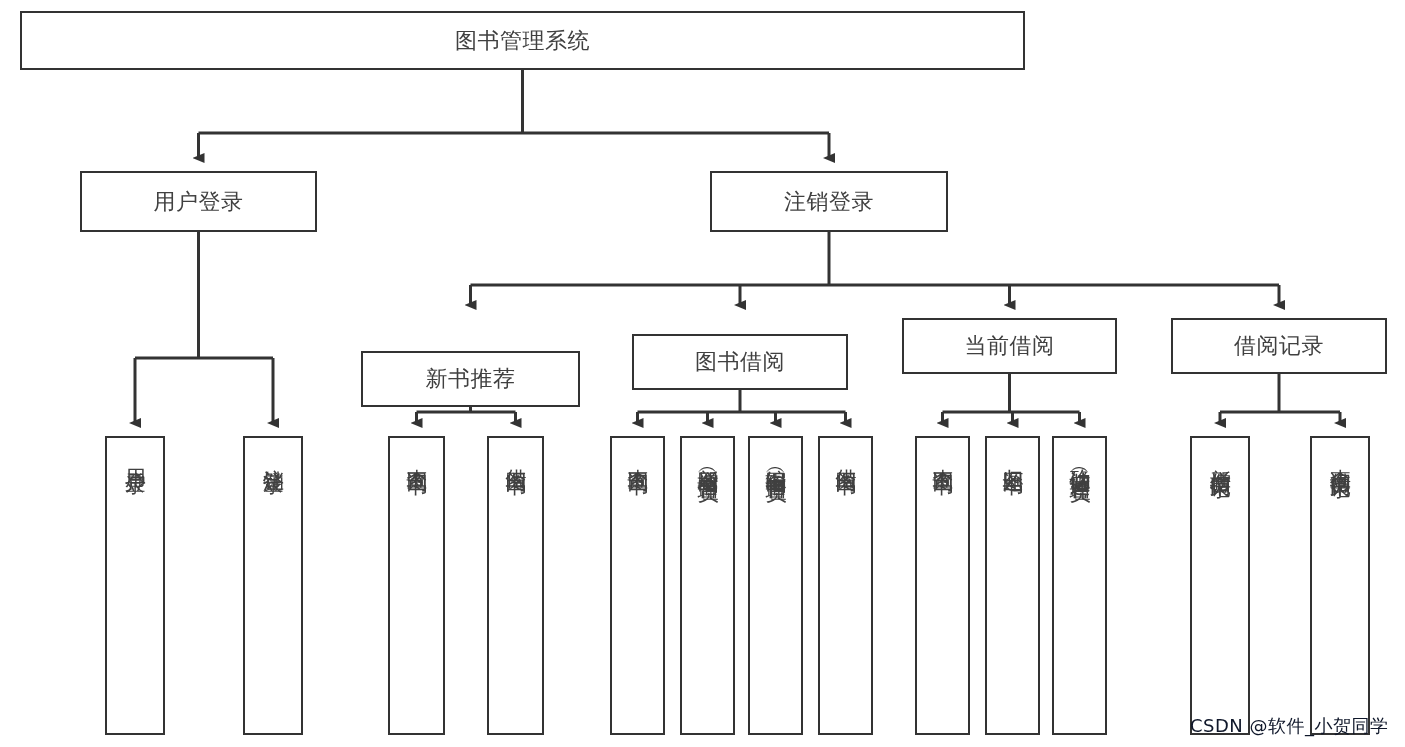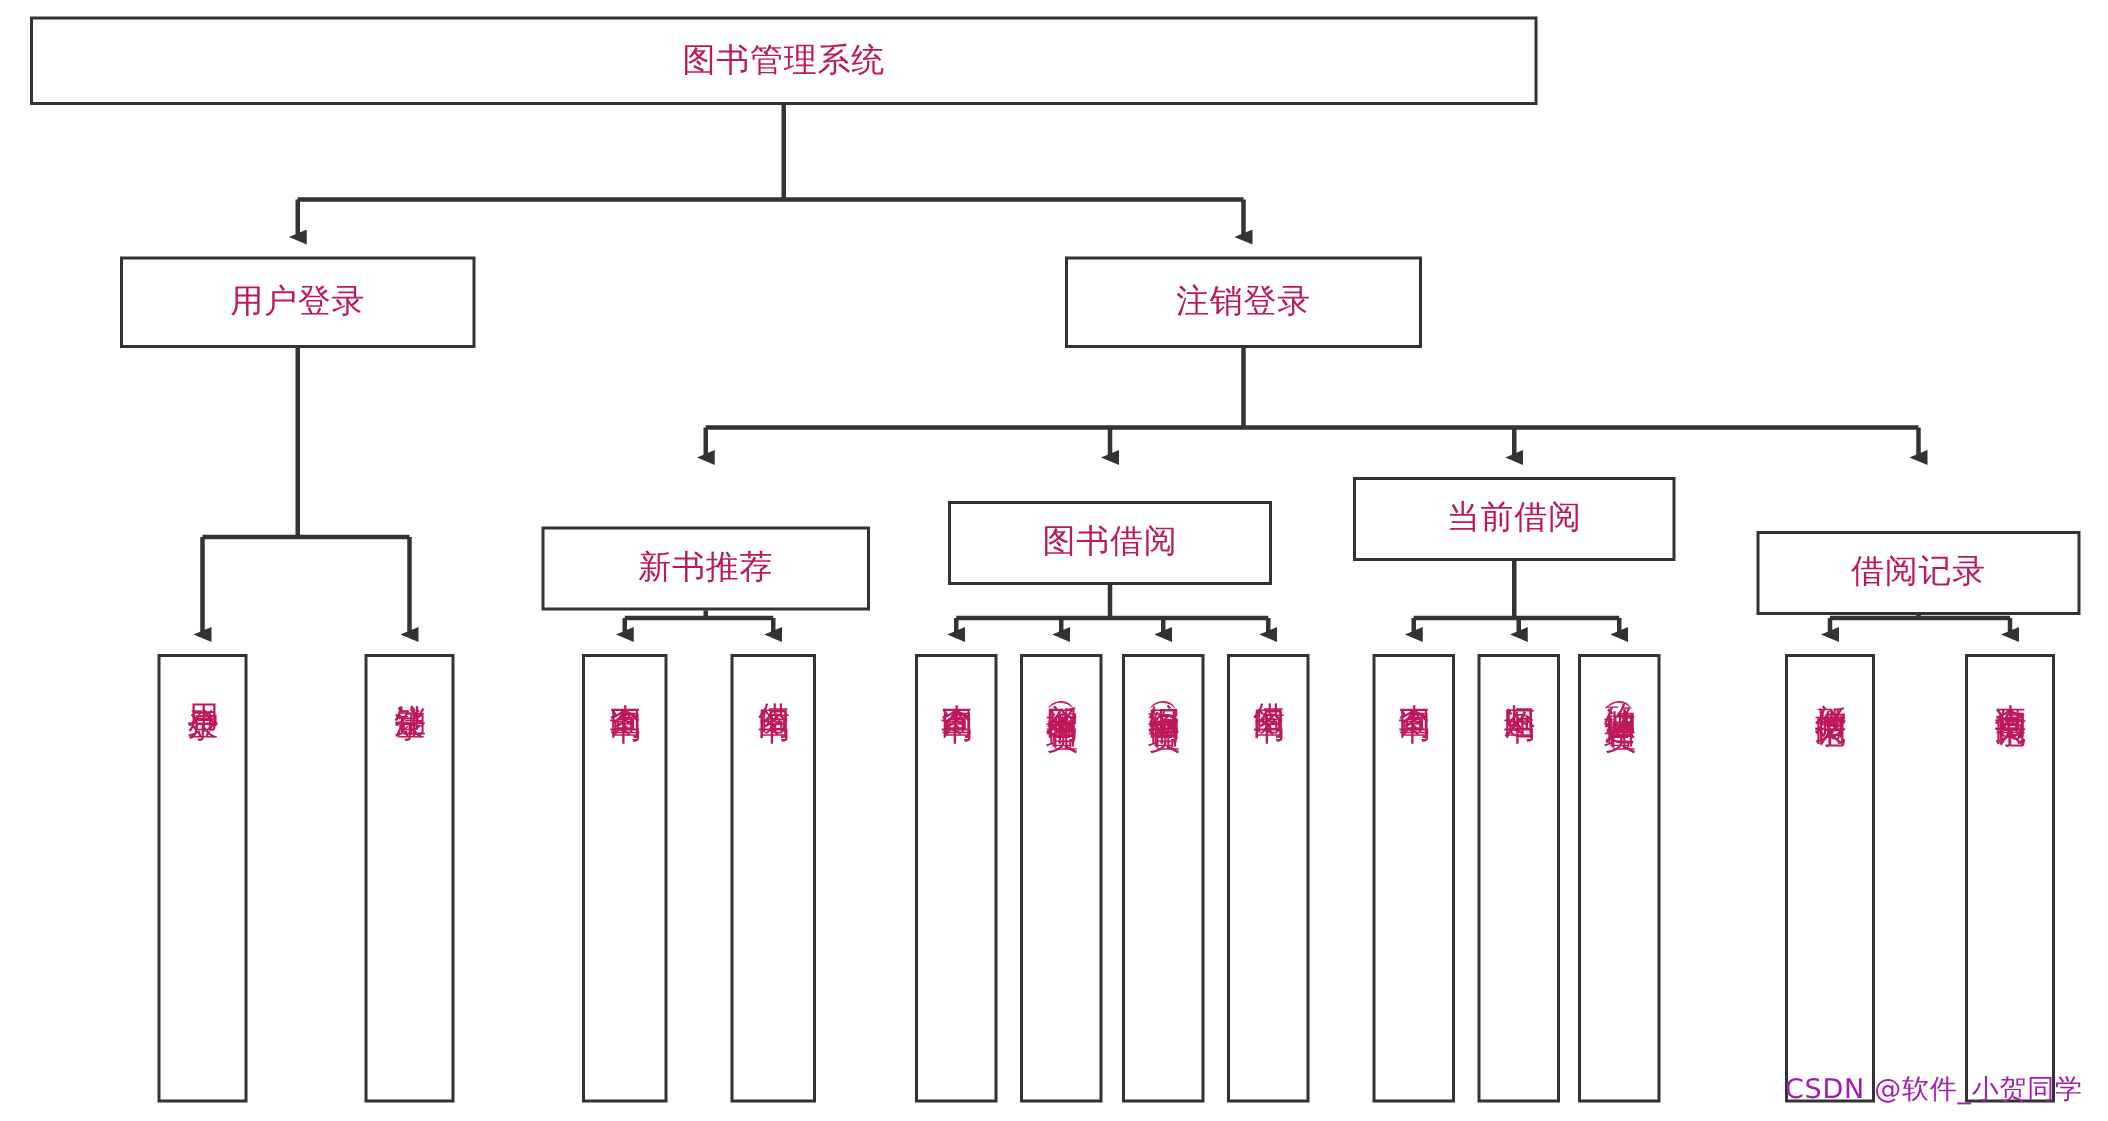--- a/index.html
+++ b/index.html
@@ -34,21 +34,21 @@
     display: flex;
     align-items: center;
     justify-content: center;
     color: #1a1a1a;
   }
   .node .label {
     font-size: 22px;
     line-height: 1.25;
     letter-spacing: 0.5px;
     white-space: nowrap;
-    color: #be185d;
+    color: #404040;
   }
   .node.leaf .label {
     writing-mode: vertical-rl;
     text-orientation: upright;
     font-size: 21px;
     line-height: 1.38;
     letter-spacing: 2px;
     white-space: normal;
   }
   .node.leaf {
@@ -124,21 +124,21 @@
       </div>
       <div class="node" id="node-new-book-rec" style="left: 361px; top: 318px; width: 219px; height: 56px; margin-top: 33px;">
         <span class="label">新书推荐</span>
       </div>
       <div class="node" id="node-book-borrow" style="left: 632px; top: 318px; width: 216px; height: 56px; margin-top: 16px;">
         <span class="label">图书借阅</span>
       </div>
       <div class="node" id="node-current-borrow" style="left: 902px; top: 318px; width: 215px; height: 56px;">
         <span class="label">当前借阅</span>
       </div>
-      <div class="node" id="node-borrow-record" style="left: 1171px; top: 318px; width: 216px; height: 56px; margin-top: 36px;">
+      <div class="node" id="node-borrow-record" style="left: 1171px; top: 318px; width: 216px; height: 56px;">
         <span class="label">借阅记录</span>
       </div>
       <div class="node leaf" id="node-leaf-user-login" style="left: 105px; top: 436px; width: 60px; height: 299px;">
         <span class="label">用户登录</span>
       </div>
       <div class="node leaf" id="node-leaf-user-logout" style="left: 243px; top: 436px; width: 60px; height: 299px;">
         <span class="label">注销登录</span>
       </div>
       <div class="node leaf" id="node-leaf-query-book-1" style="left: 388px; top: 436px; width: 57px; height: 299px;">
         <span class="label">查询图书</span>
@@ -168,15 +168,15 @@
         <span class="label">确认归还（管理员）</span>
       </div>
       <div class="node leaf" id="node-leaf-add-record" style="left: 1190px; top: 436px; width: 60px; height: 299px;">
         <span class="label">新增借阅记录</span>
       </div>
       <div class="node leaf" id="node-leaf-query-record" style="left: 1310px; top: 436px; width: 60px; height: 299px;">
         <span class="label">查询借阅记录</span>
       </div>
     </div>
 
-  <div class="watermark" style="left: 1190px; top: 714px; color: #a21caf;">CSDN @软件_小贺同学</div>
+  <div class="watermark" style="left: 1190px; top: 714px; color: #0f172a;">CSDN @软件_小贺同学</div>
 
 </div>
 
 </body></html>

